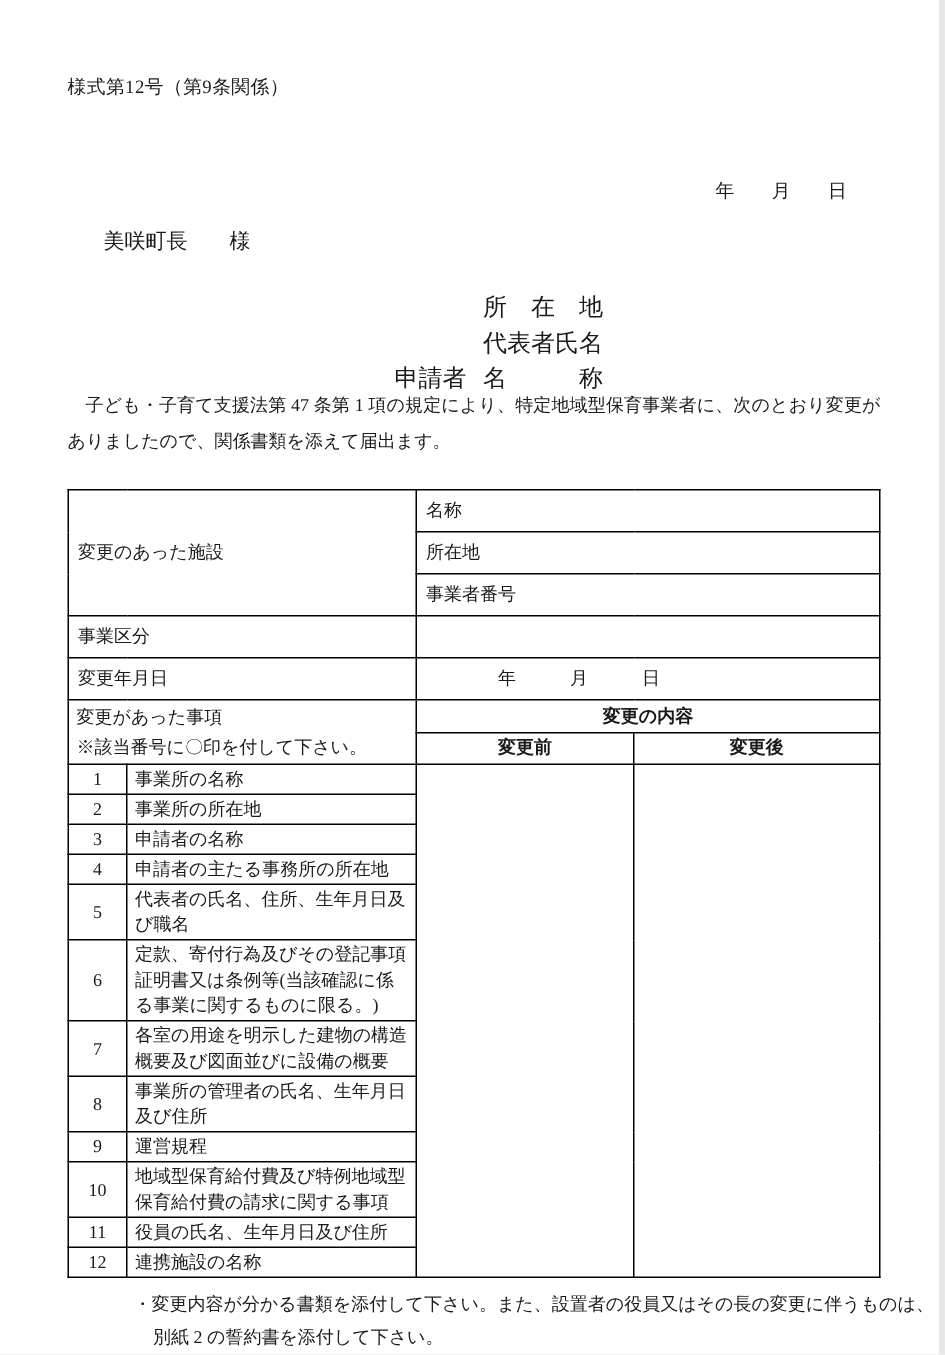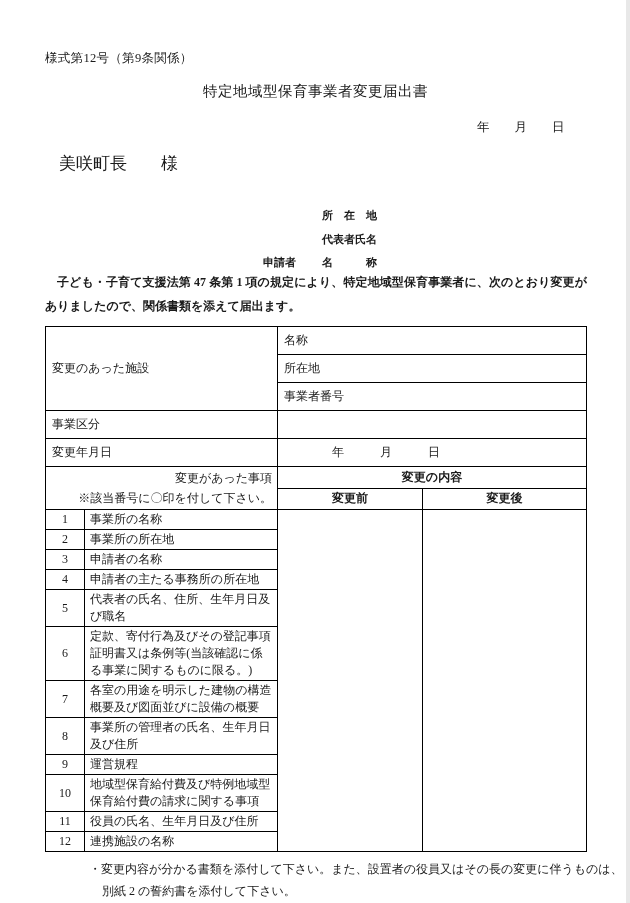--- a/index.html
+++ b/index.html
@@ -10,51 +10,50 @@
     background:#ffffff;
     color:#1a1a1a;
     font-family:"Liberation Serif","DejaVu Serif",serif;
     font-size:12px;
     overflow:hidden;
   }
   .abs { position:absolute; }
   .form-number { left:45px; top:50px; font-size:12.5px; letter-spacing:0.3px; }
   .title { left:45px; top:82px; width:541px; text-align:center; font-size:14.5px; font-weight:normal; letter-spacing:0.5px; }
   .date-line { left:477px; top:119px; font-size:12.5px; }
-  .addressee { left:59px; top:152px; font-size:17px; }
-  .applicant { left:263px; top:204px; font-size:11px;font-weight:bold; }
+  .addressee { left:69px; top:152px; font-size:14px; }
+  .applicant { left:263px; top:194px; font-size:16px; }
   .app-row { display:flex; line-height:23.5px; }
   .app-label { display:inline-block; width:59px; }
-  .body-par { left:45px; top:271px; width:542px; line-height:23.5px; text-indent:12px; text-align:justify;font-weight:bold; }
+  .body-par { left:45px; top:259px; width:542px; line-height:23.5px; text-indent:12px; text-align:justify; }
   .content-flow { left:45px; top:326px; width:578px; }
 
   table { border-collapse:collapse; table-layout:fixed; width:541px; }
   td { border:1px solid #000; vertical-align:middle; padding:2px 6px; font-size:12px; }
   td.r-top { height:28px; }
   td.hdr { height:21px; padding:1px 4px;font-weight:bold; }
   .center { text-align:center; }
   .num { text-align:center; padding:1px 2px; }
   .item-label { padding:1px 5px; line-height:17px; }
   tr.single td { height:20px; }
   .date-cell { padding-left:54px; }
-  .two-line { line-height:20px; padding:1px 5px;text-align:right; }
+  .two-line { line-height:20px; padding:1px 5px; }
   .fill-cell { padding:0; }
 
   .footnotes { margin-top:7px; line-height:21.5px; width:578px; }
   .fn-line { white-space:nowrap;margin-left:44px; }
   .fn-cont { padding-left:13px; }
 </style>
 </head>
 <body>
 
 <div class="page">
 
   <div class="abs form-number">様式第12号（第9条関係）</div>
 
-  <div class="abs title">特定地域型保育事業者変更届出書</div>
 
   <div class="abs date-line">年　　月　　日</div>
 
   <div class="abs addressee">美咲町長　　様</div>
 
   <div class="abs applicant">
     <div class="app-row">
       <span class="app-label"></span>
       <span>所　在　地</span>
     </div>

